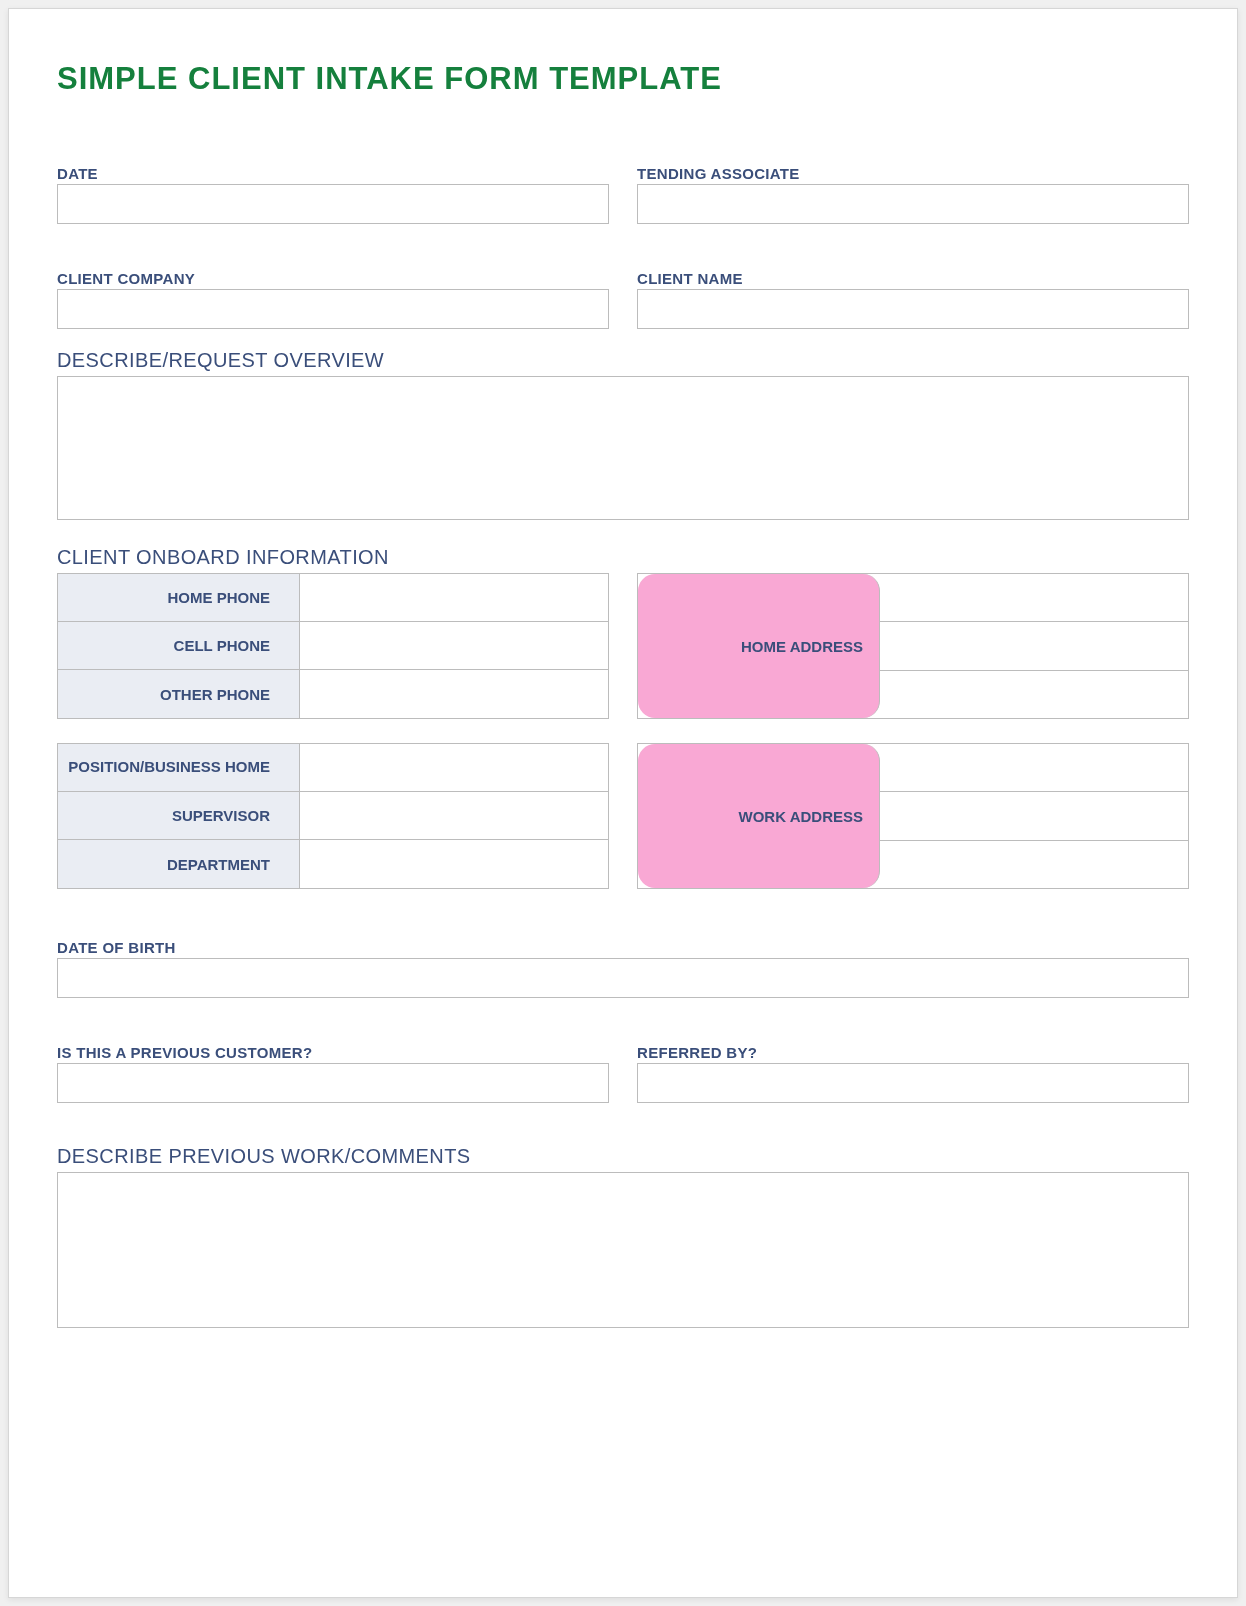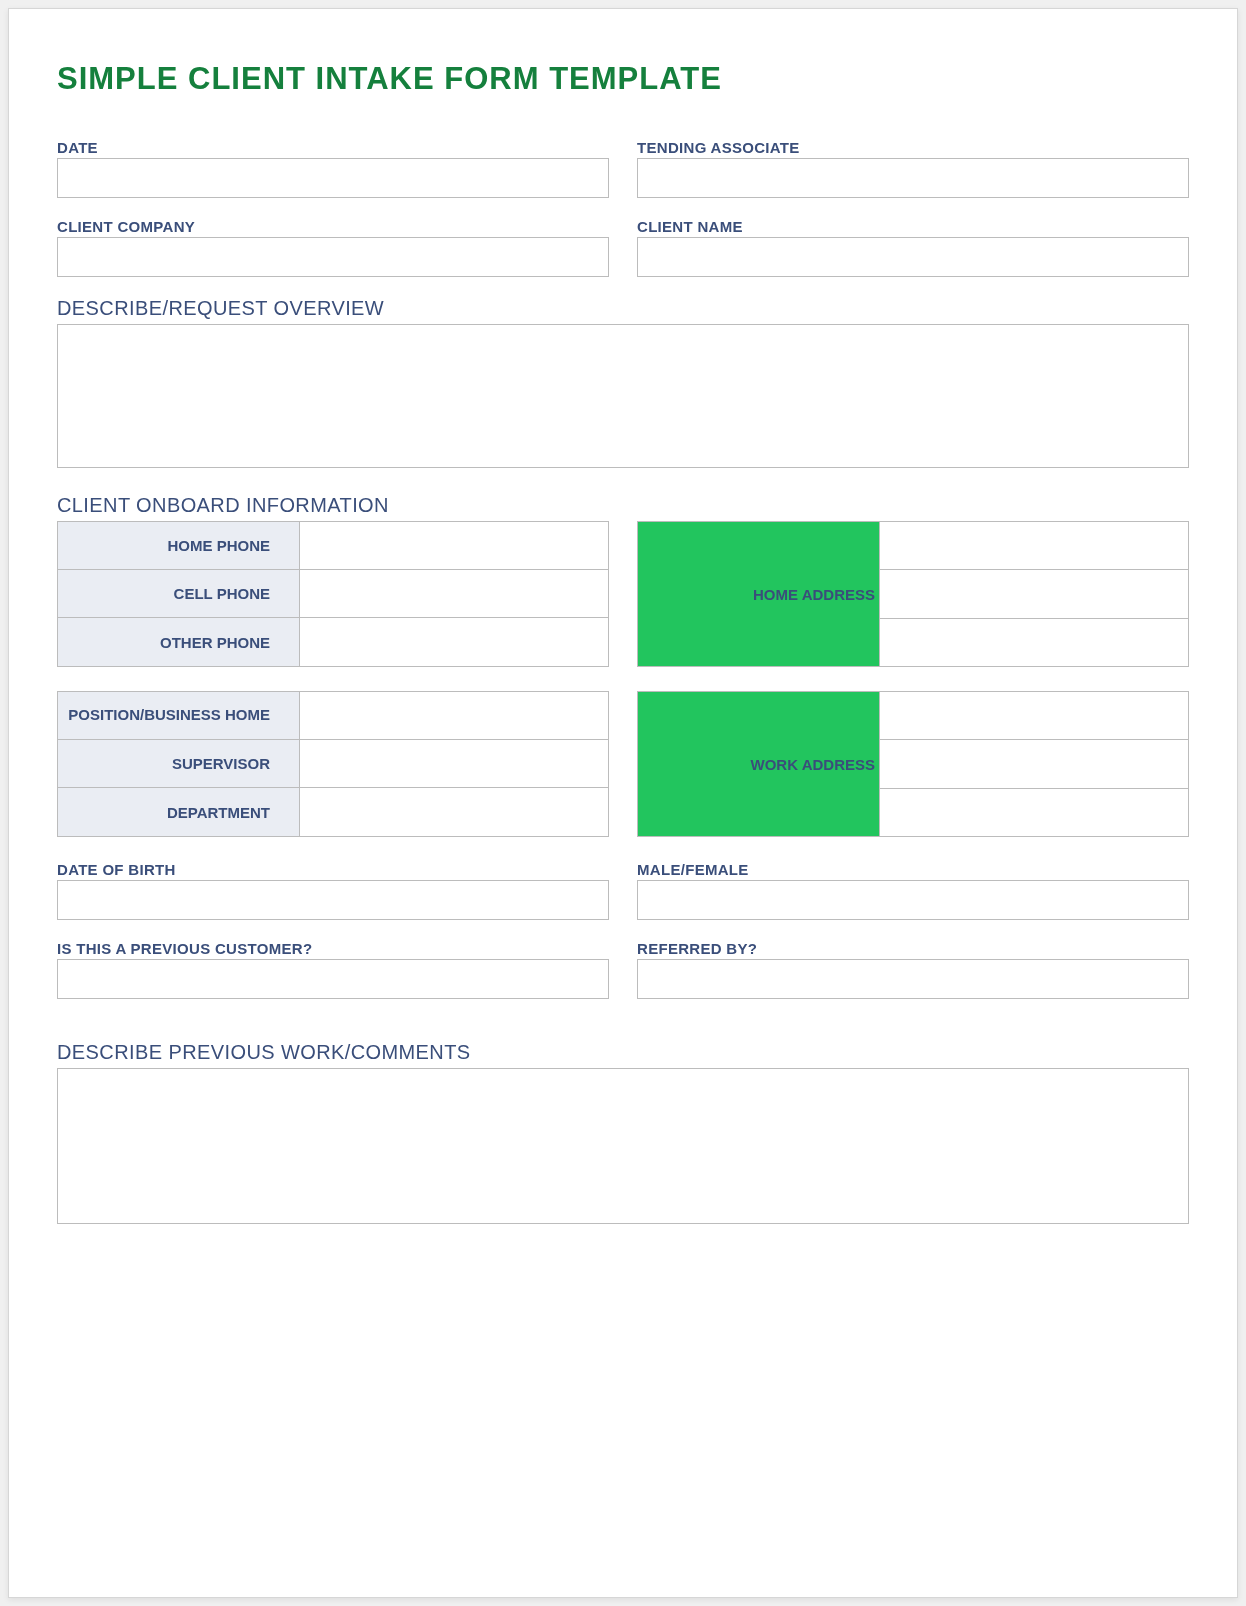--- a/index.html
+++ b/index.html
@@ -24,20 +24,21 @@
       letter-spacing: 1px;
       margin-bottom: 42px;
     }
     .two-col {
       display: flex;
       gap: 28px;
       margin-bottom: 20px;
     }
     .col {
       flex: 1;
+      margin-top: 26px;
     }
     .field-label {
       color: #3a4e7a;
       font-size: 15px;
       font-weight: 700;
       letter-spacing: 0.3px;
       margin-bottom: 2px;
     }
     .field-box {
       border: 1px solid #bcbcbc;
@@ -121,29 +122,30 @@
       font-size: 14px;
       padding: 4px 8px;
       outline: none;
       background: transparent;
     }
     .onboard-right {
       flex-direction: row;
     }
     .onboard-right .addr-label {
       width: 44%;
-      background: #22c55e;
+      background: #f9a8d4;
       border-right: 1px solid #bcbcbc;
       display: flex;
       align-items: center;
       justify-content: flex-end;
-      padding-right: 4px;
+      padding-right: 16px;
       color: #3a4e7a;
       font-weight: 700;
       font-size: 15px;
+      border-radius: 17px;
     }
     .onboard-right .addr-lines {
       flex: 1;
       display: flex;
       flex-direction: column;
     }
     .addr-lines .addr-line {
       flex: 1;
       border-bottom: 1px solid #bcbcbc;
     }
@@ -251,24 +253,20 @@
       </div>
     </div>
   </div>
 
   
   <div class="two-col">
     <div class="col">
       <div class="field-label">DATE OF BIRTH</div>
       <input class="field-box" type="text" value="" style="">
     </div>
-    <div class="col">
-      <div class="field-label">MALE/FEMALE</div>
-      <input class="field-box" type="text" value="" style="">
-    </div>
   </div>
 
   
   <div class="two-col">
     <div class="col">
       <div class="field-label">IS THIS A PREVIOUS CUSTOMER?</div>
       <input class="field-box" type="text" value="" style="">
     </div>
     <div class="col">
       <div class="field-label">REFERRED BY?</div>

